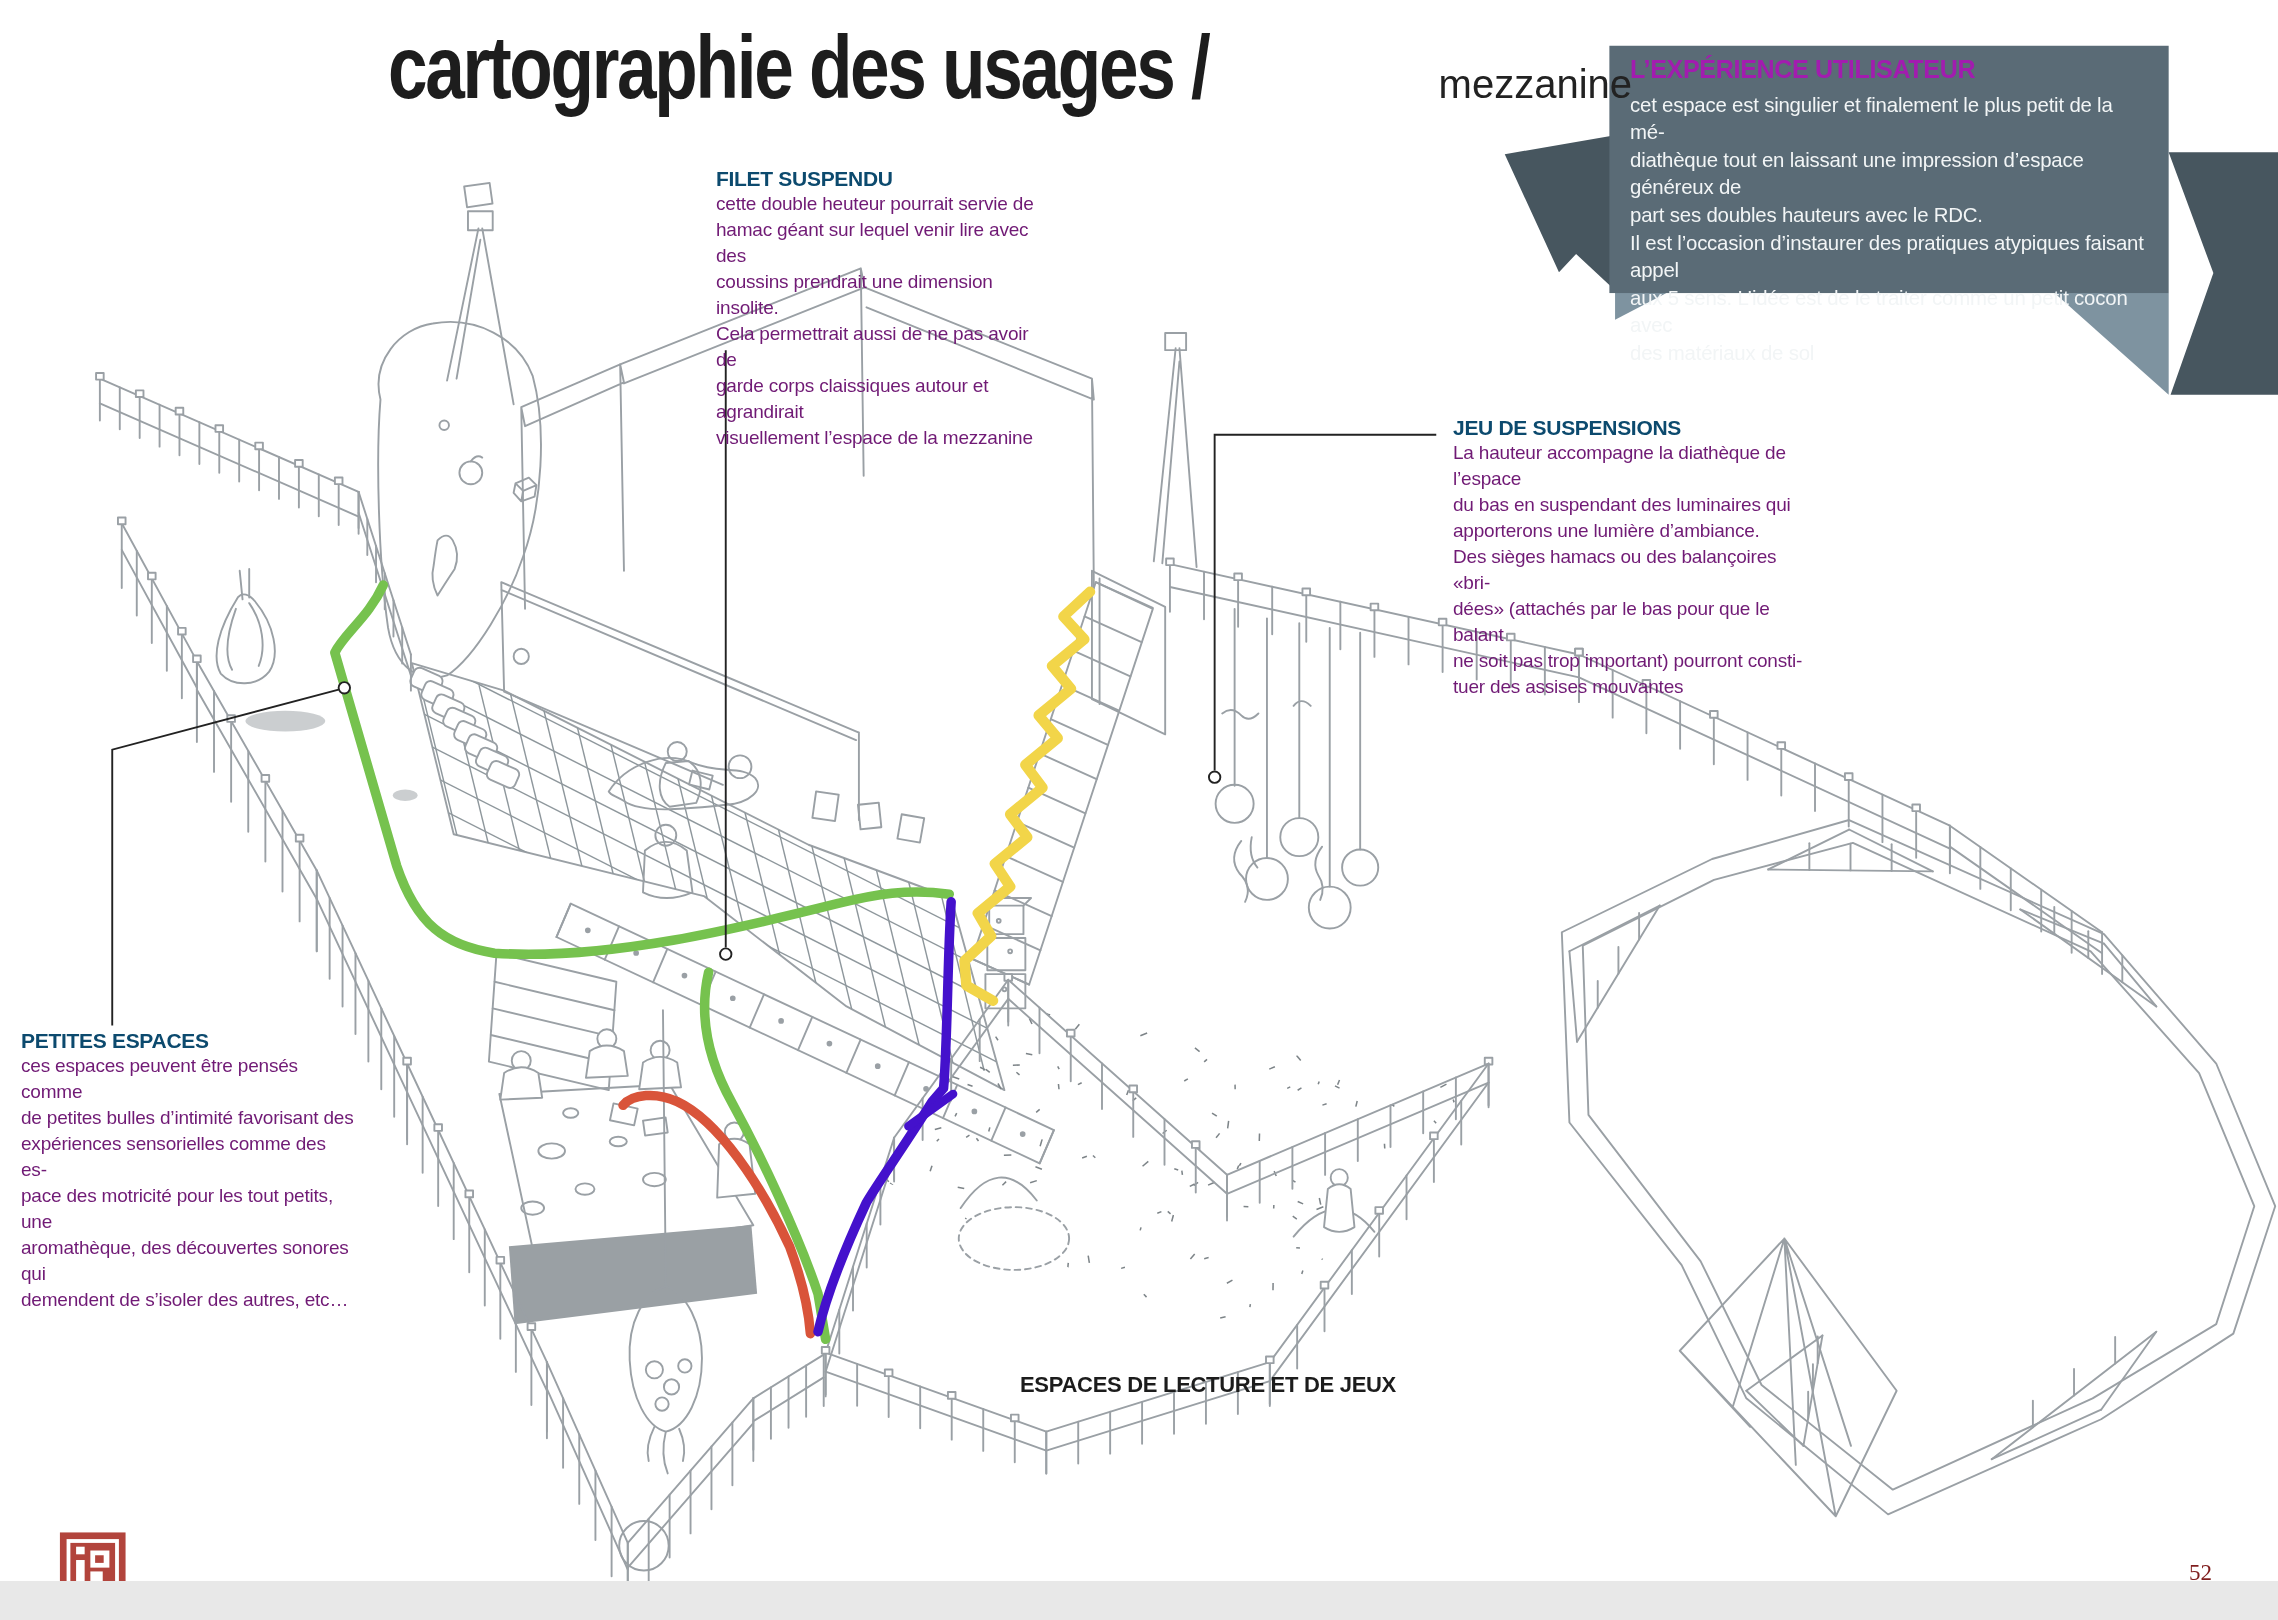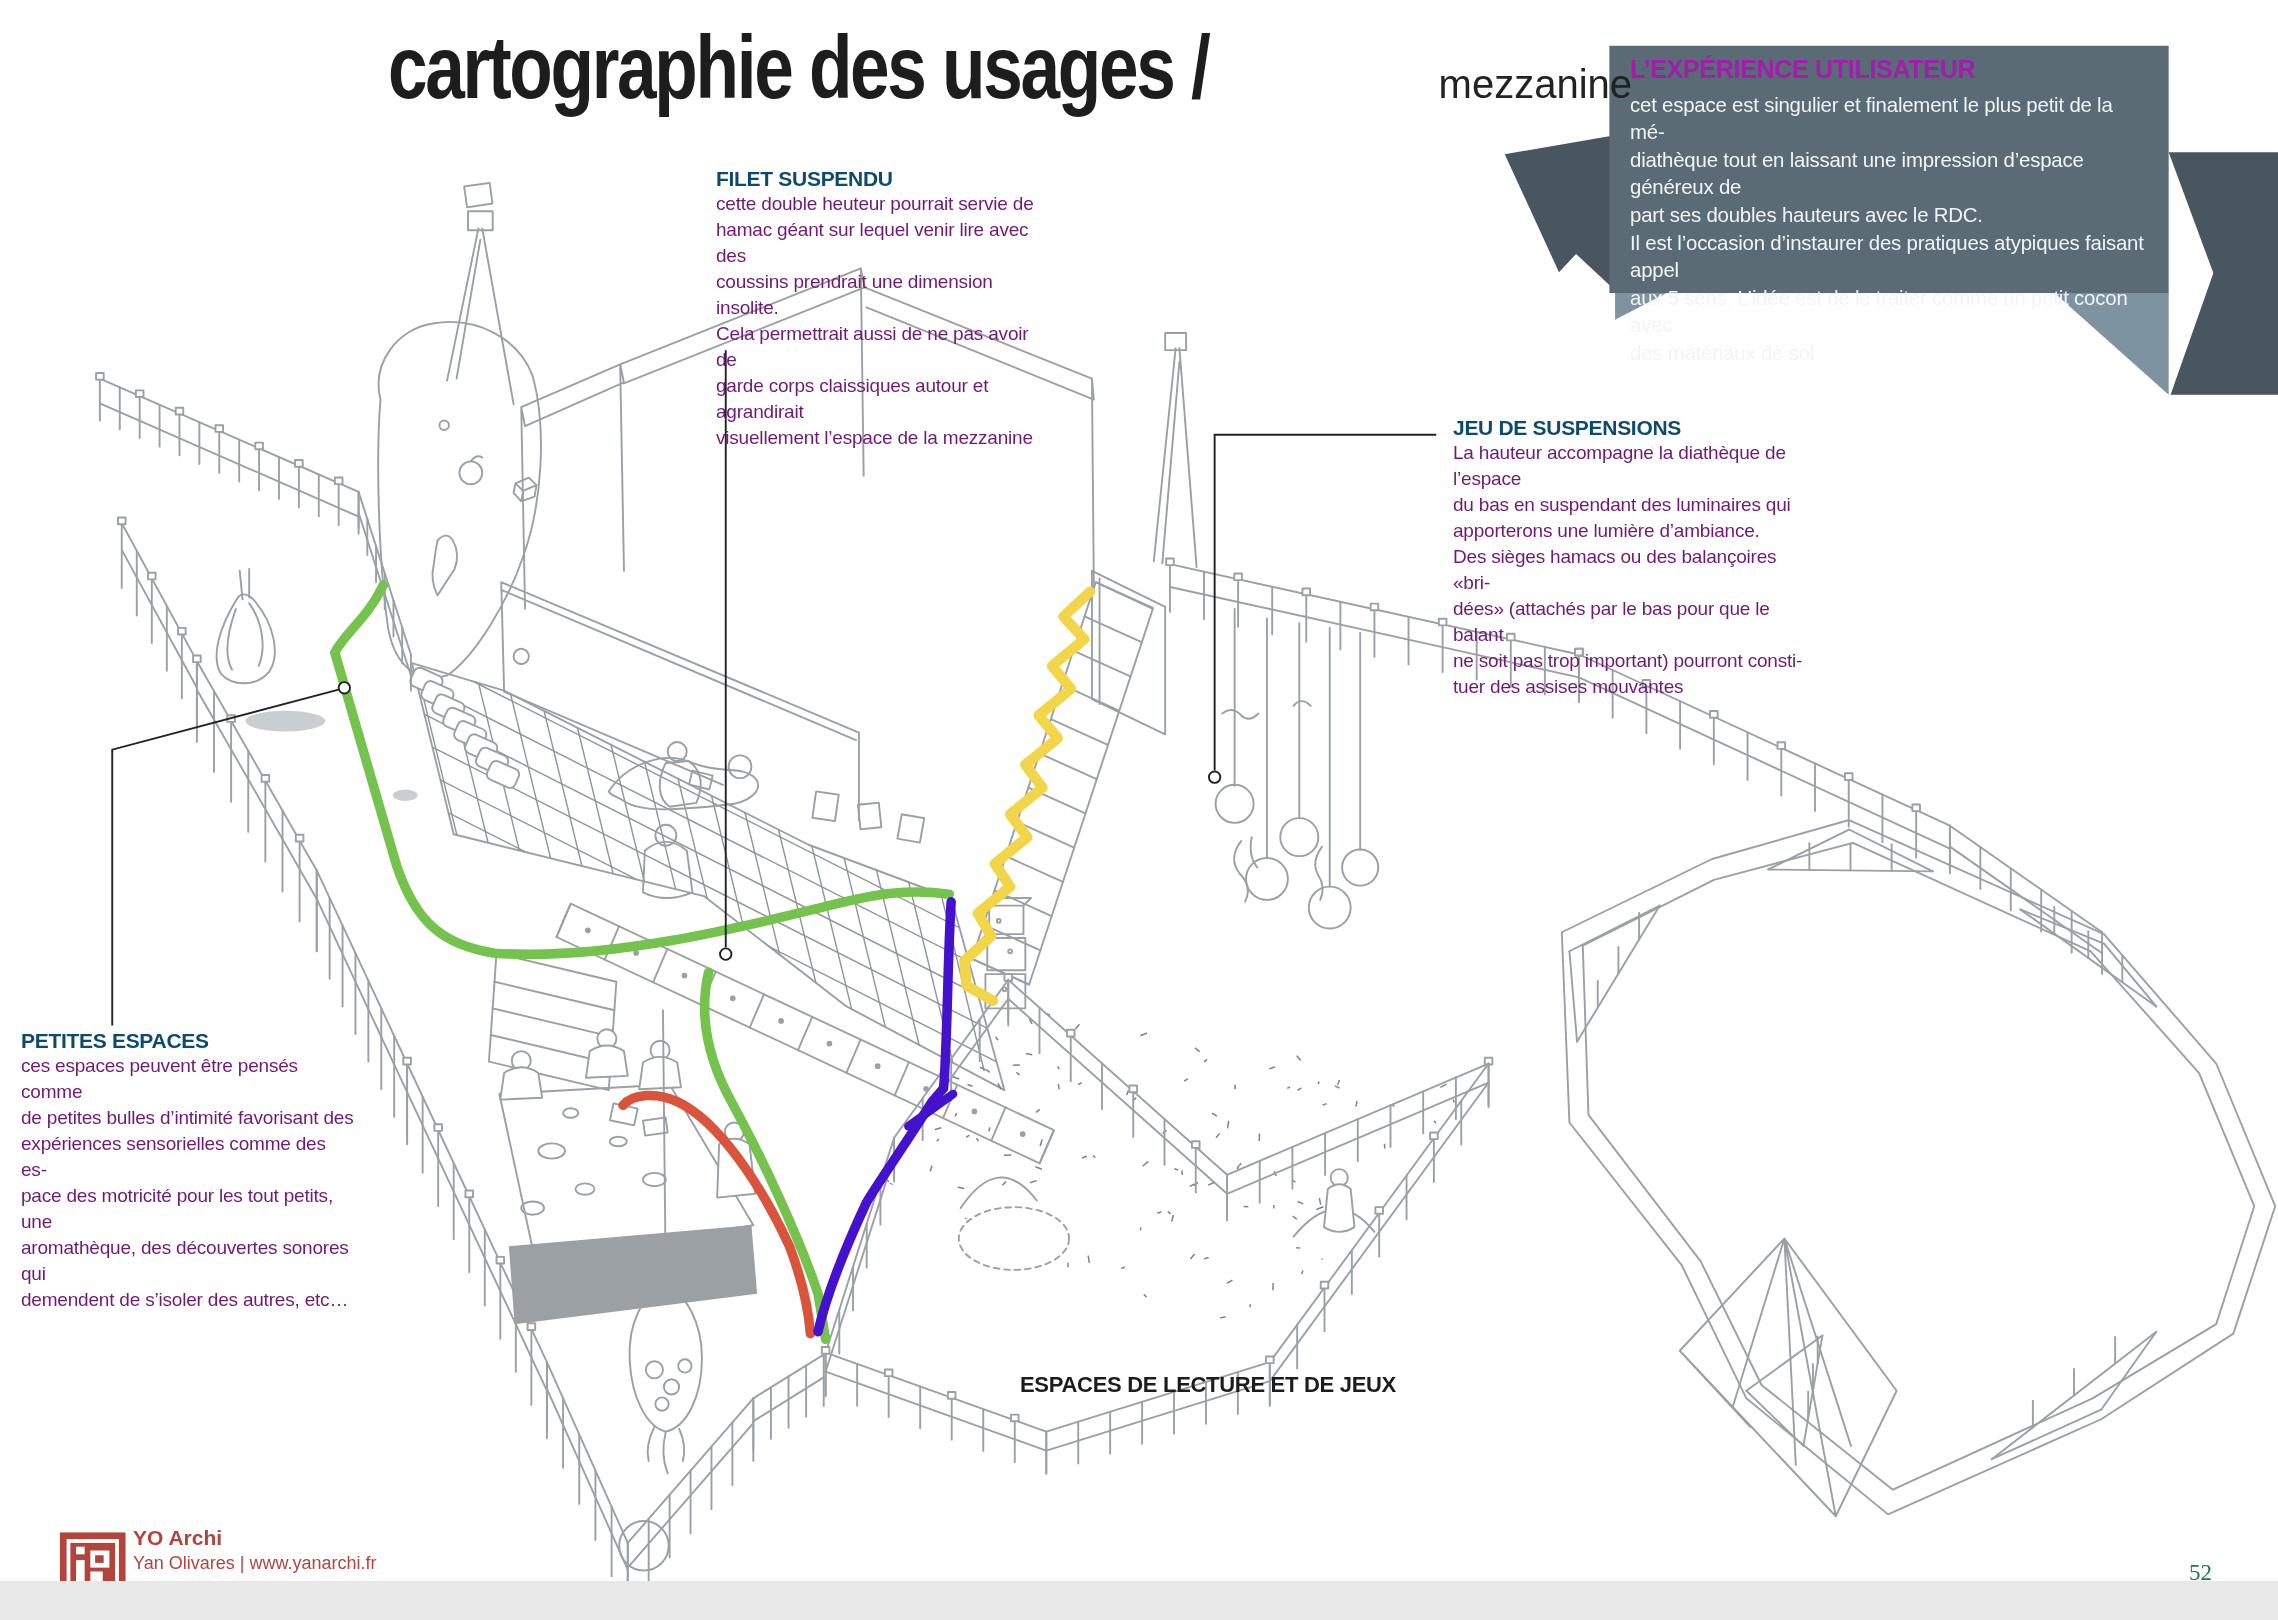--- a/index.html
+++ b/index.html
@@ -23,21 +23,21 @@
   .grottes{left:21px;top:1029px;width:333px;}
   .espaces{left:1020px;top:1372px;font-size:22px;font-weight:800;letter-spacing:-0.3px;}
   
   .banner-text{left:1630px;top:55px;width:519px;color:#ffffff;}
   .banner-text .bh{font-weight:800;font-size:25px;letter-spacing:-0.3px;margin-bottom:7.6px;color:#a21caf;}
   .banner-text .bb{font-size:20.4px;line-height:27.6px;white-space:pre-line;color:#f2f5f6;letter-spacing:-0.2px;}
   
   .footer-text{left:133px;top:1526px;color:var(--c-brand,#b2443c);}
   .footer-brand{font-weight:800;font-size:21px;}
   .footer-line{font-size:18px;line-height:27.6px;}
-  .page-number{right:67px;top:1560px;font-family:"Liberation Serif",serif;font-size:23px;color:#15803d;}
+  .page-number{right:67px;top:1560px;font-family:"Liberation Serif",serif;font-size:23px;color:#7f1d1d;}
   .edge-mark{left:2276px;top:1590px;width:1.9px;height:25px;background:#9aa0a5;}
   
   .p-green{stroke:var(--c-green,#76c24e);}
   .p-yellow{stroke:var(--c-yellow,#f2d549);}
   .p-purple{stroke:var(--c-purple,#4411cc);}
   .p-red{stroke:var(--c-red,#d9543a);}
   .leader{stroke:#222;stroke-width:2;fill:none;}
   .leader-dot{fill:#fff;stroke:#222;stroke-width:2;}
 </style>
 </head>
@@ -754,22 +754,17 @@
     <div class="ann-body">ces espaces peuvent être pensés comme
 de petites bulles d’intimité favorisant des
 expériences sensorielles comme des es-
 pace des motricité pour les tout petits, une
 aromathèque, des découvertes sonores qui
 demendent de s’isoler des autres, etc…</div>
   </div>
 
   <div class="abs espaces">ESPACES DE LECTURE ET DE JEUX</div>
 
-  <div class="abs footer-text">
-    <div class="footer-brand">YO Archi</div>
-    <div class="footer-line">Yan Olivares  |  www.yanarchi.fr</div>
-    <div class="footer-line">06 61 11 87 09  |  contact@yanarchi.fr</div>
-  </div>
 
   <div class="abs page-number">52</div>
   <div class="abs edge-mark"></div>
 </div>
 
 
 </body></html>

